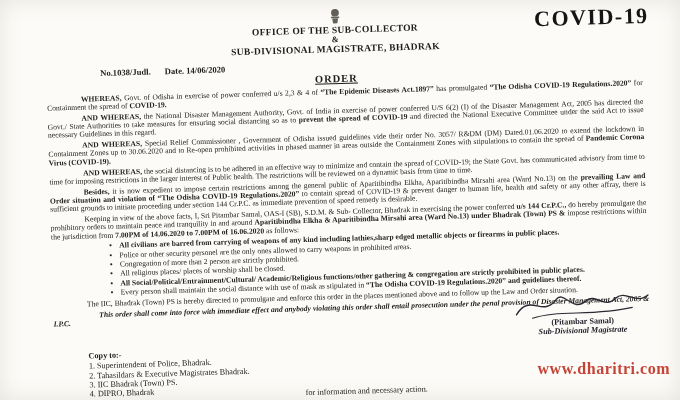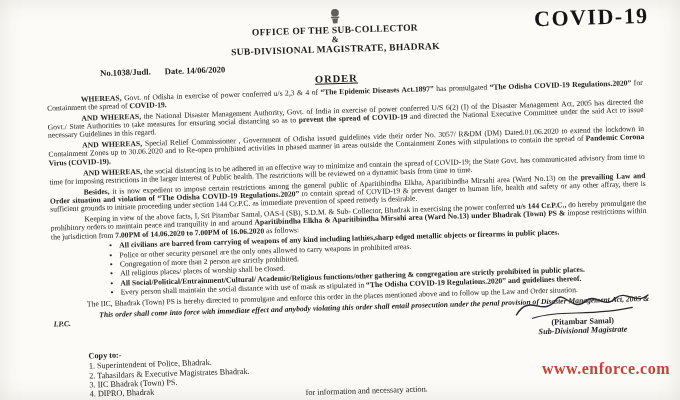--- a/index.html
+++ b/index.html
@@ -96,14 +96,14 @@
       <div class="copy-label">Copy to:-</div>
       <div class="copy-item">1. Superintendent of Police, Bhadrak.</div>
       <div class="copy-item">2. Tahasildars &amp; Executive Magistrates Bhadrak.</div>
       <div class="copy-item">3. IIC Bhadrak (Town) PS.</div>
       <div class="copy-item">4. DIPRO, Bhadrak</div>
     </div>
 
     <div class="copy-note">for information and necessary action.</div>
   </div>
 
-  <div class="watermark">www.enforce.com</div>
+  <div class="watermark">www.dharitri.com</div>
 </div>
 
 </body></html>

